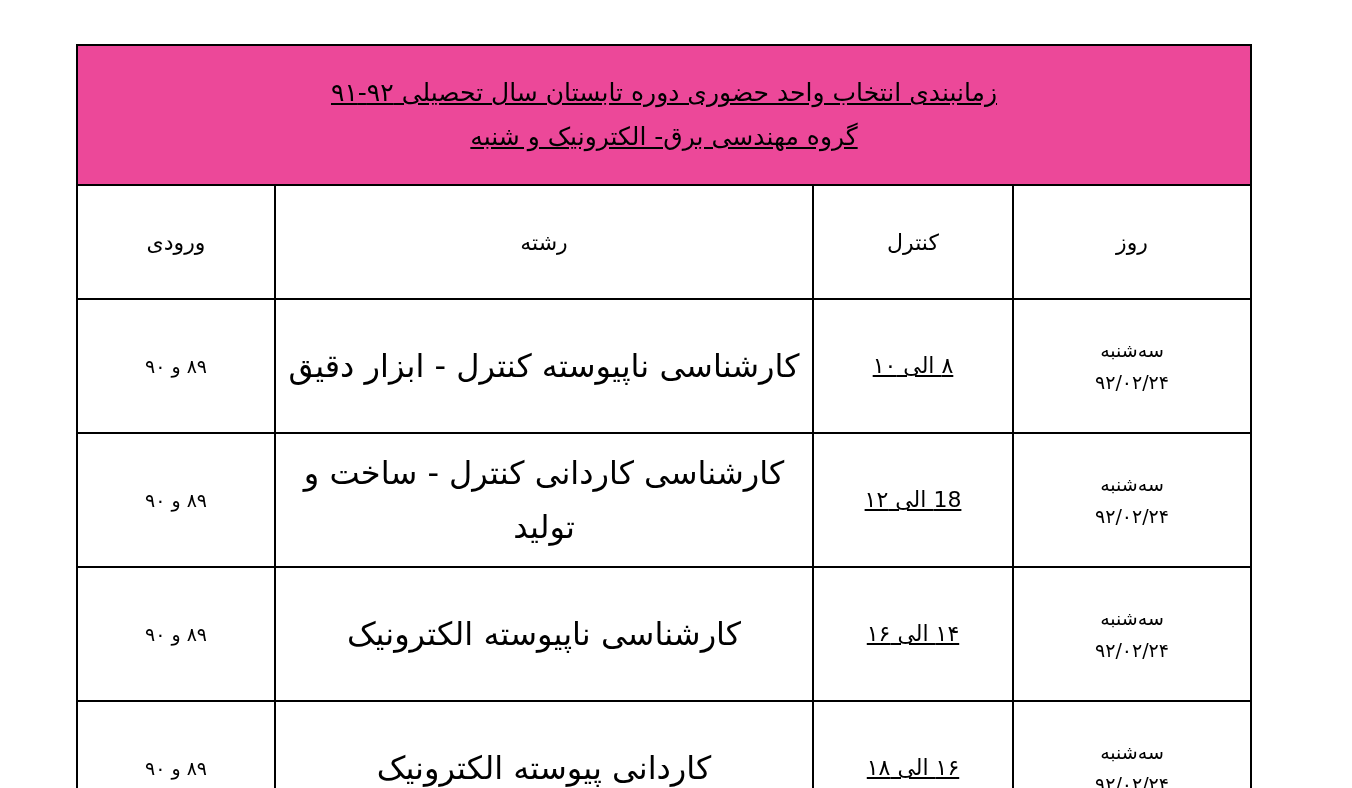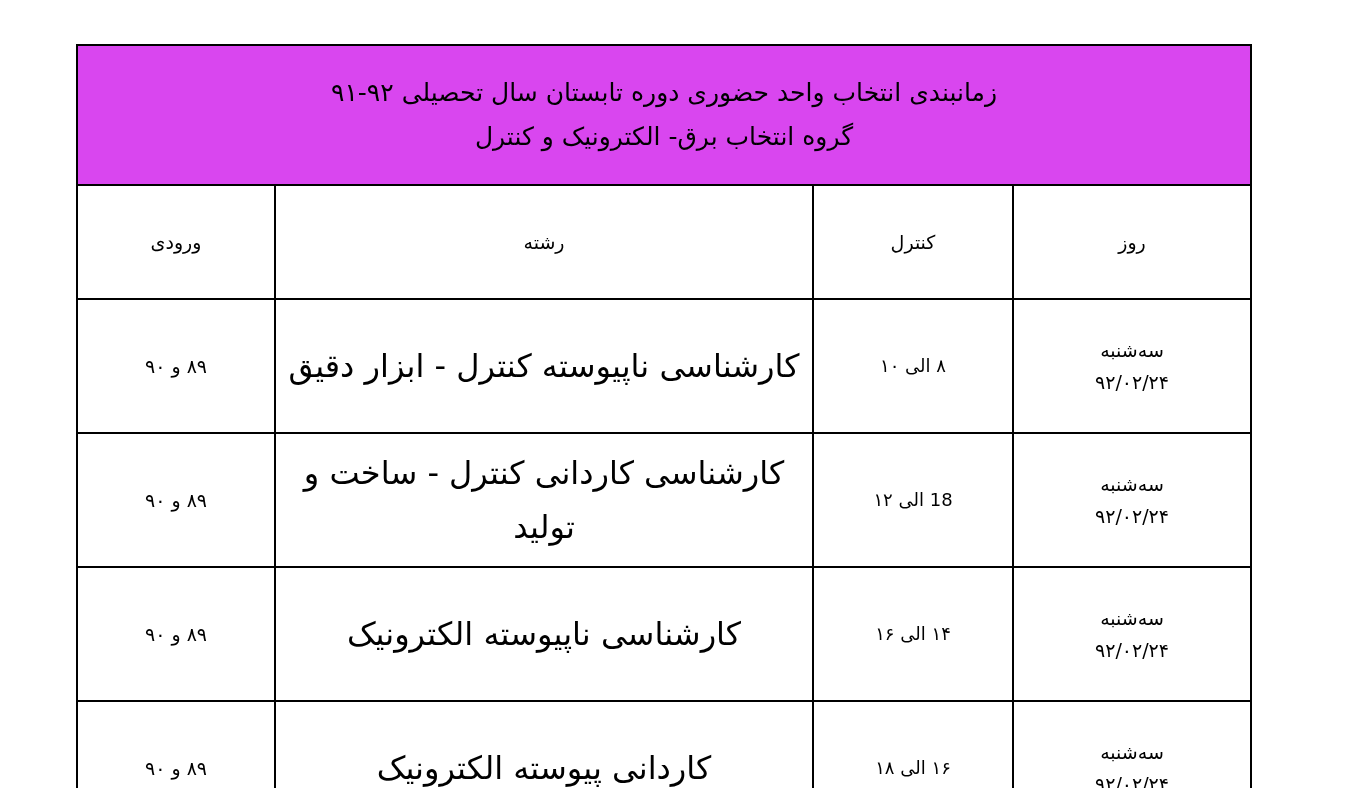--- a/index.html
+++ b/index.html
@@ -41,72 +41,73 @@
   table.schedule th {
     border: 2px solid #000000;
     text-align: center;
     vertical-align: middle;
     font-weight: normal;
     padding: 10px 6px;
   }
 
   
   .title-cell {
-    background: #d946ef;
+    background: #ec4899;
     height: 118px;
     padding: 16px 20px;
+    text-decoration: underline;
   }
   .title-line {
     font-size: 25px;
     line-height: 1.75;
     white-space: nowrap;
   }
 
   
   thead tr.head-row td {
     height: 92px;
-    font-size: 19px;
+    font-size: 22px;
   }
 
   
   col.c-day   { width: 238px; }
   col.c-time  { width: 200px; }
   col.c-major { width: 538px; }
   col.c-entry { width: 198px; }
 
   tbody td {
     height: 112px;
     font-size: 19px;
     line-height: 1.7;
   }
 
   .day-cell .day-name { display: block; }
   .day-cell .day-date { display: block; }
 
   .major-cell { font-size: 32px; }
   .entry-cell { font-size: 19px; }
-  .time-cell  { font-size: 18px; }
+  .time-cell  { font-size: 22px; text-decoration: underline; }
 </style>
 </head>
 <body>
 
 <div class="page">
   <div class="table-wrap">
     <table class="schedule">
       <colgroup>
         <col class="c-day">
         <col class="c-time">
         <col class="c-major">
         <col class="c-entry">
       </colgroup>
       <thead>
         <tr>
           <td class="title-cell" colspan="4">
             <div class="title-line">زمانبندی انتخاب واحد حضوری دوره تابستان سال تحصیلی ۹۲-۹۱</div>
-            <div class="title-line">گروه انتخاب برق- الکترونیک و کنترل</div>
+            <div class="title-line">گروه مهندسی برق- الکترونیک و شنبه</div>
           </td>
         </tr>
         <tr class="head-row">
           <td>روز</td>
           <td>کنترل</td>
           <td>رشته</td>
           <td>ورودی</td>
         </tr>
       </thead>
       <tbody>

